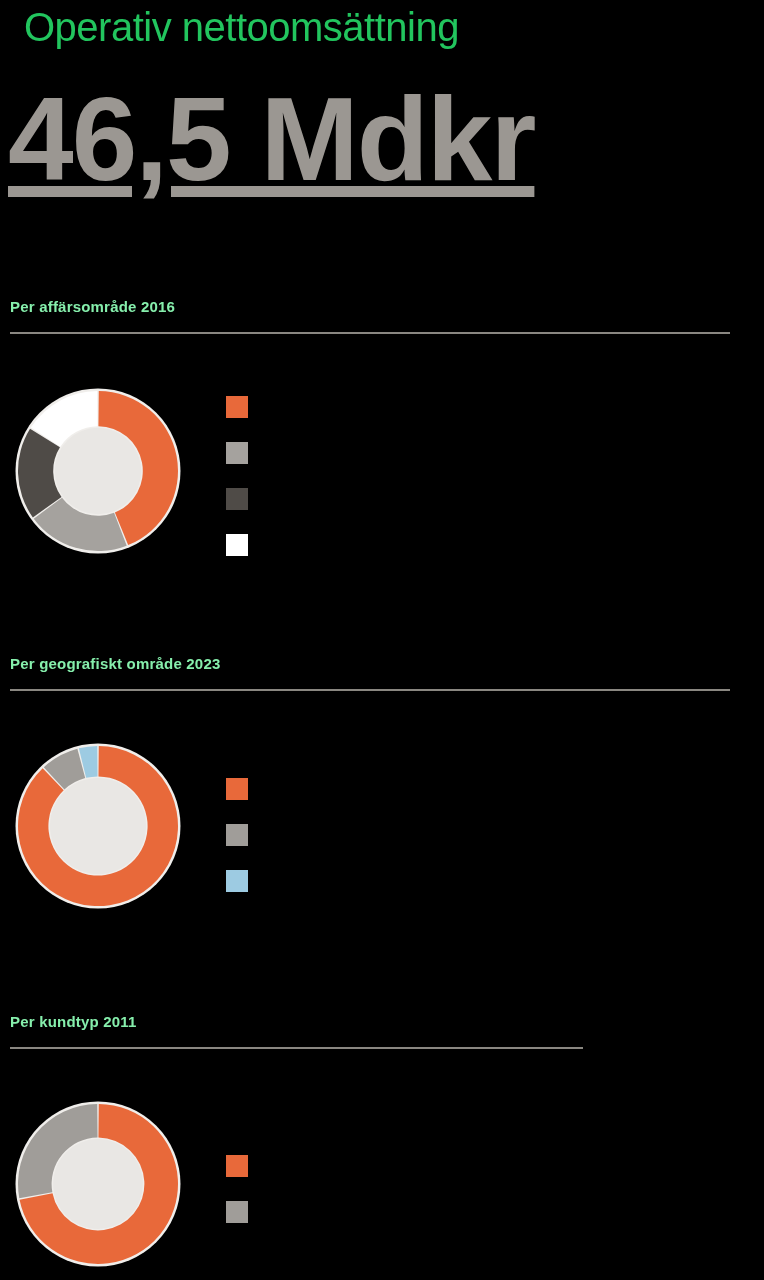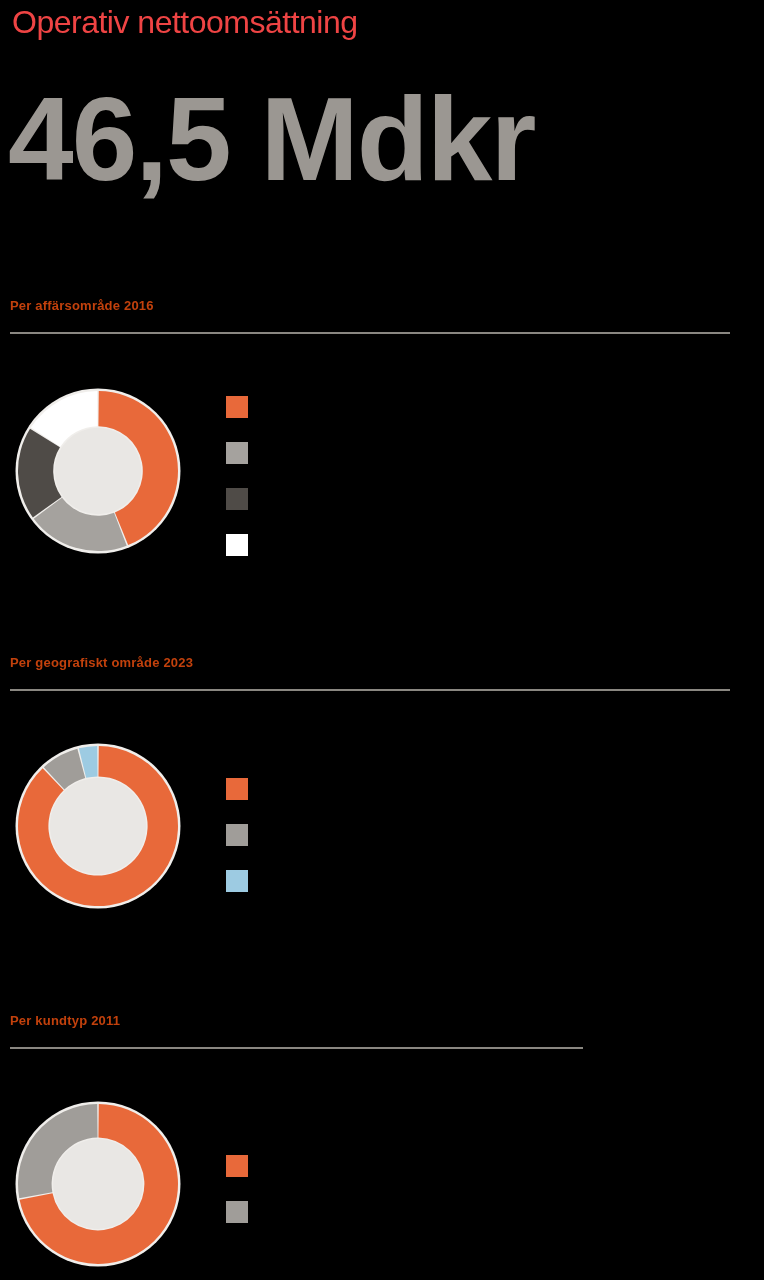--- a/index.html
+++ b/index.html
@@ -18,54 +18,55 @@
 
   
   #header-block {
     position: absolute;
     left: 0;
     top: 0;
     width: 764px;
   }
   #kpi-label {
     position: absolute;
-    left: 12px;
+    left: 24px;
     top: 6px;
-    font-size: 32px;
+    font-size: 40px;
     font-weight: 400;
     letter-spacing: -0.5px;
-    color: #ef4444;
+    color: #22c55e;
     line-height: 1.05;
     white-space: nowrap;
   }
   #kpi-value {
     position: absolute;
     left: 8px;
     top: 78px;
     font-size: 118px;
     font-weight: 700;
     letter-spacing: -2px;
     color: #9b9792;
     line-height: 1.05;
     white-space: nowrap;
+    text-decoration: underline;
   }
 
   
   .section {
     position: absolute;
     left: 0;
     width: 764px;
   }
   .section-title {
     position: absolute;
     left: 10px;
     top: 0;
-    font-size: 13px;
+    font-size: 15px;
     font-weight: 700;
-    color: #c2410c;
+    color: #86efac;
     letter-spacing: 0.2px;
     white-space: nowrap;
   }
   .section-rule {
     position: absolute;
     left: 10px;
     top: 34px;
     height: 2px;
     background: #8a8781;
   }

